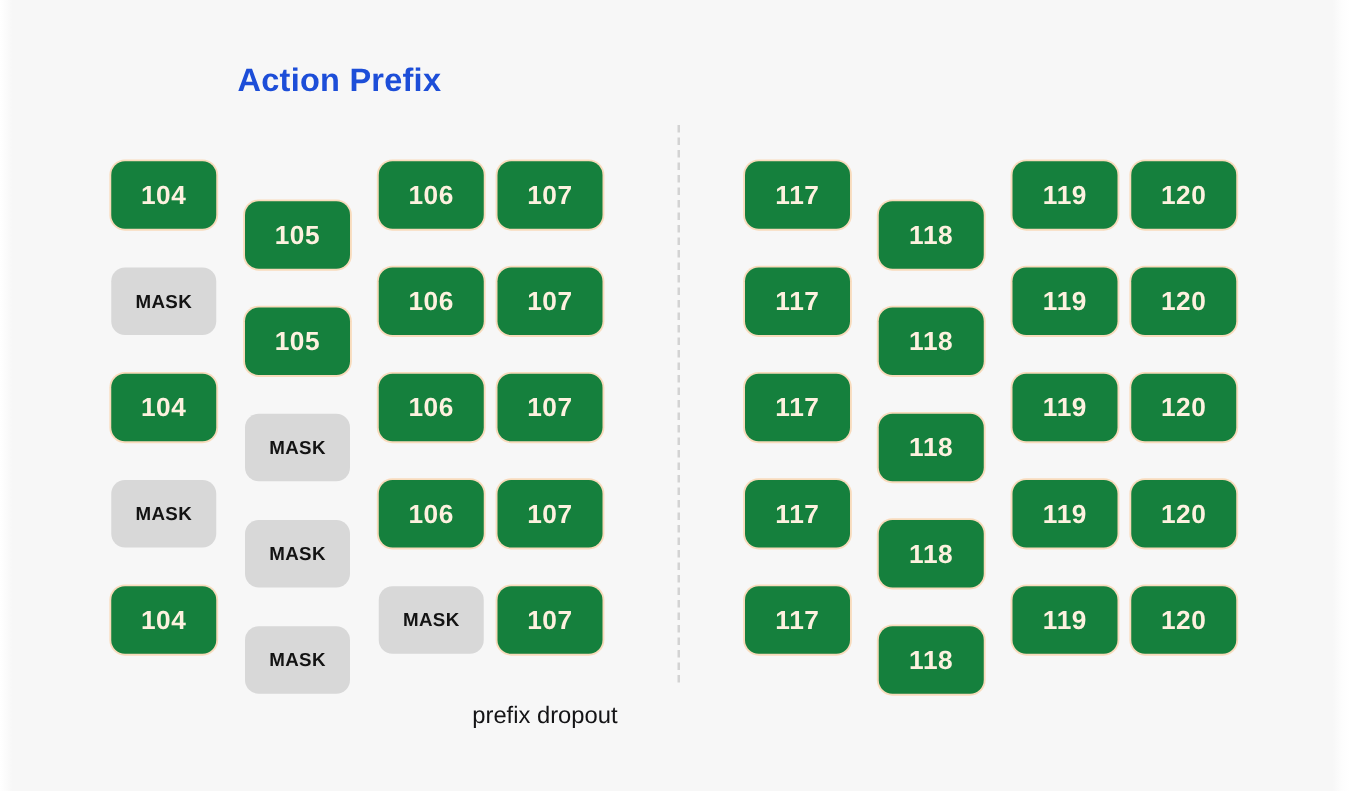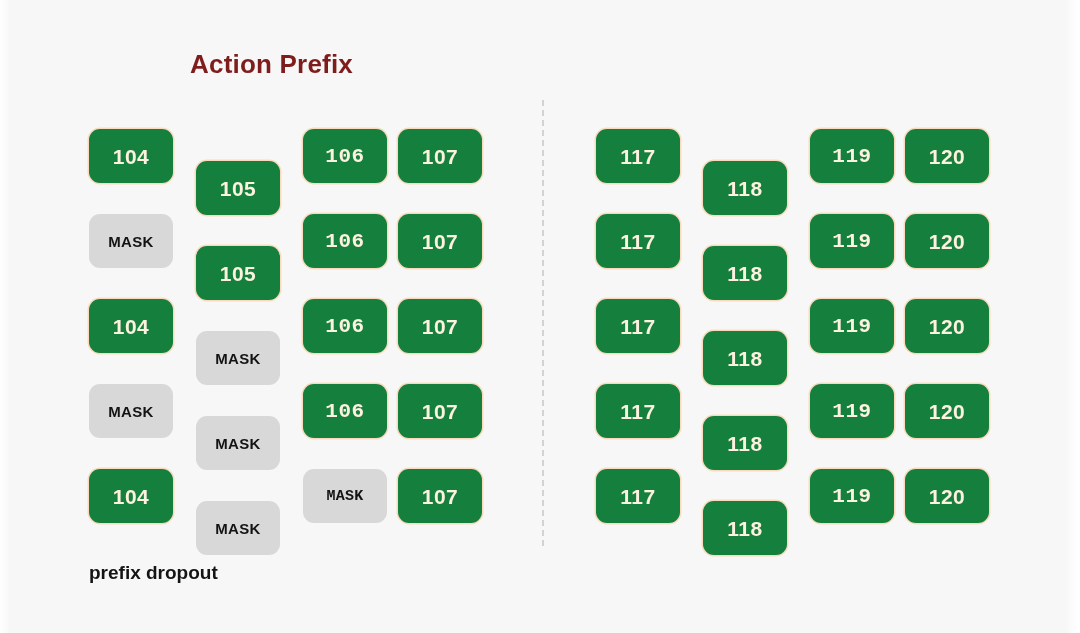--- a/index.html
+++ b/index.html
@@ -34,21 +34,21 @@
     right: 0; top: 0;
     width: 14px; height: 633px;
     background: linear-gradient(to left, #ffffff 0%, #fdfdfd 45%, #f7f7f7 100%);
     pointer-events: none;
   }
 
   .panel-title {
     position: absolute;
     font-size: 26px;
     font-weight: bold;
-    color: #7f1d1d;
+    color: #1d4ed8;
     letter-spacing: 0.2px;
     white-space: nowrap;
     text-align: center;
   }
   #title-left  { left: 0;   top: 49px; width: 543px; }
   #title-right { left: 543px; top: 49px; width: 537px; }
 
   .divider {
     position: absolute;
     left: 542px;
@@ -77,21 +77,21 @@
     border-radius: 11px;
     display: flex;
     align-items: center;
     justify-content: center;
     box-sizing: border-box;
     font-weight: bold;
     line-height: 1;
   }
   .cell.c0 { left: 0px; }
   .cell.c1 { left: 107px; margin-top: 32px; }
-  .cell.c2 { left: 214px; font-family: Liberation Mono, monospace; }
+  .cell.c2 { left: 214px; }
   .cell.c3 { left: 309px; }
 
   .cell.token {
     background: #15803d;
     color: #fdf1df;
     font-size: 21px;
     letter-spacing: 0.5px;
     box-shadow: 0 0 0 1.5px rgba(250,196,140,0.55);
   }
   .cell.mask {
@@ -99,23 +99,23 @@
     color: #131313;
     font-size: 15px;
     letter-spacing: 0.3px;
   }
 
   .caption {
     position: absolute;
     left: 89px;
     top: 562px;
     width: 405px;
-    text-align: left;
+    text-align: right;
     font-size: 19px;
-    font-weight: bold;
+    font-weight: normal;
     color: #141416;
     white-space: nowrap;
   }
 </style>
 </head>
 <body>
 
 <div class="canvas">
 
   <div class="panel-title" id="title-left">Action Prefix</div>

